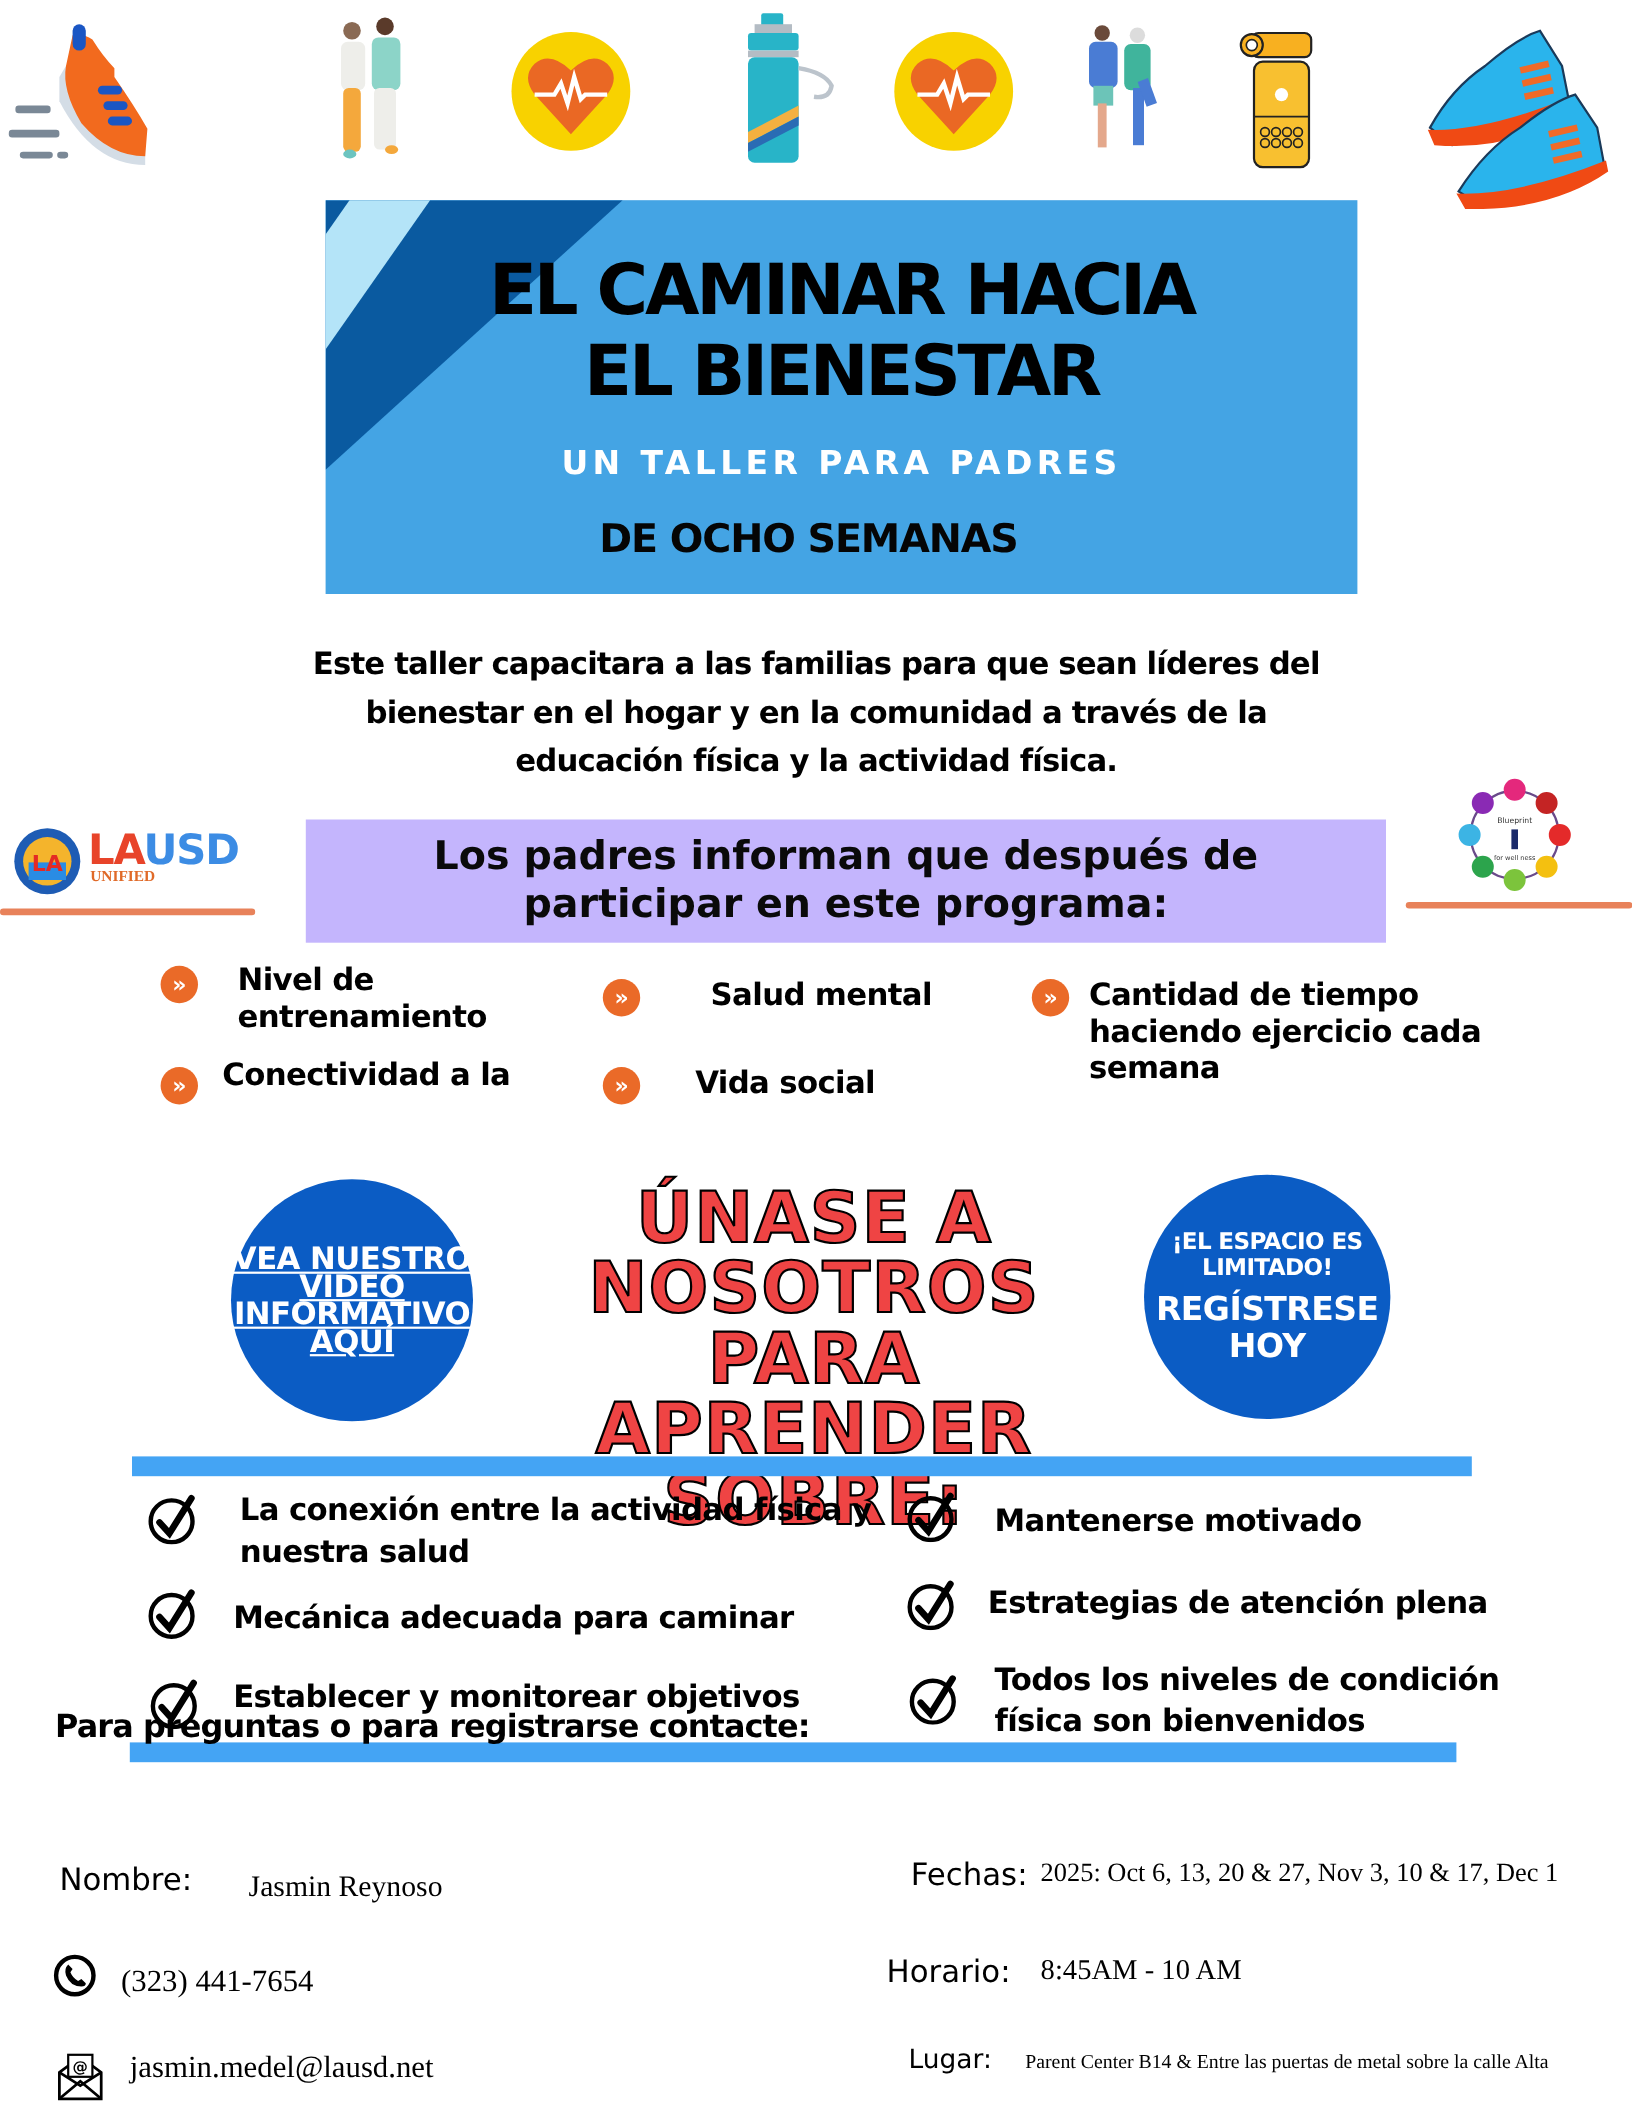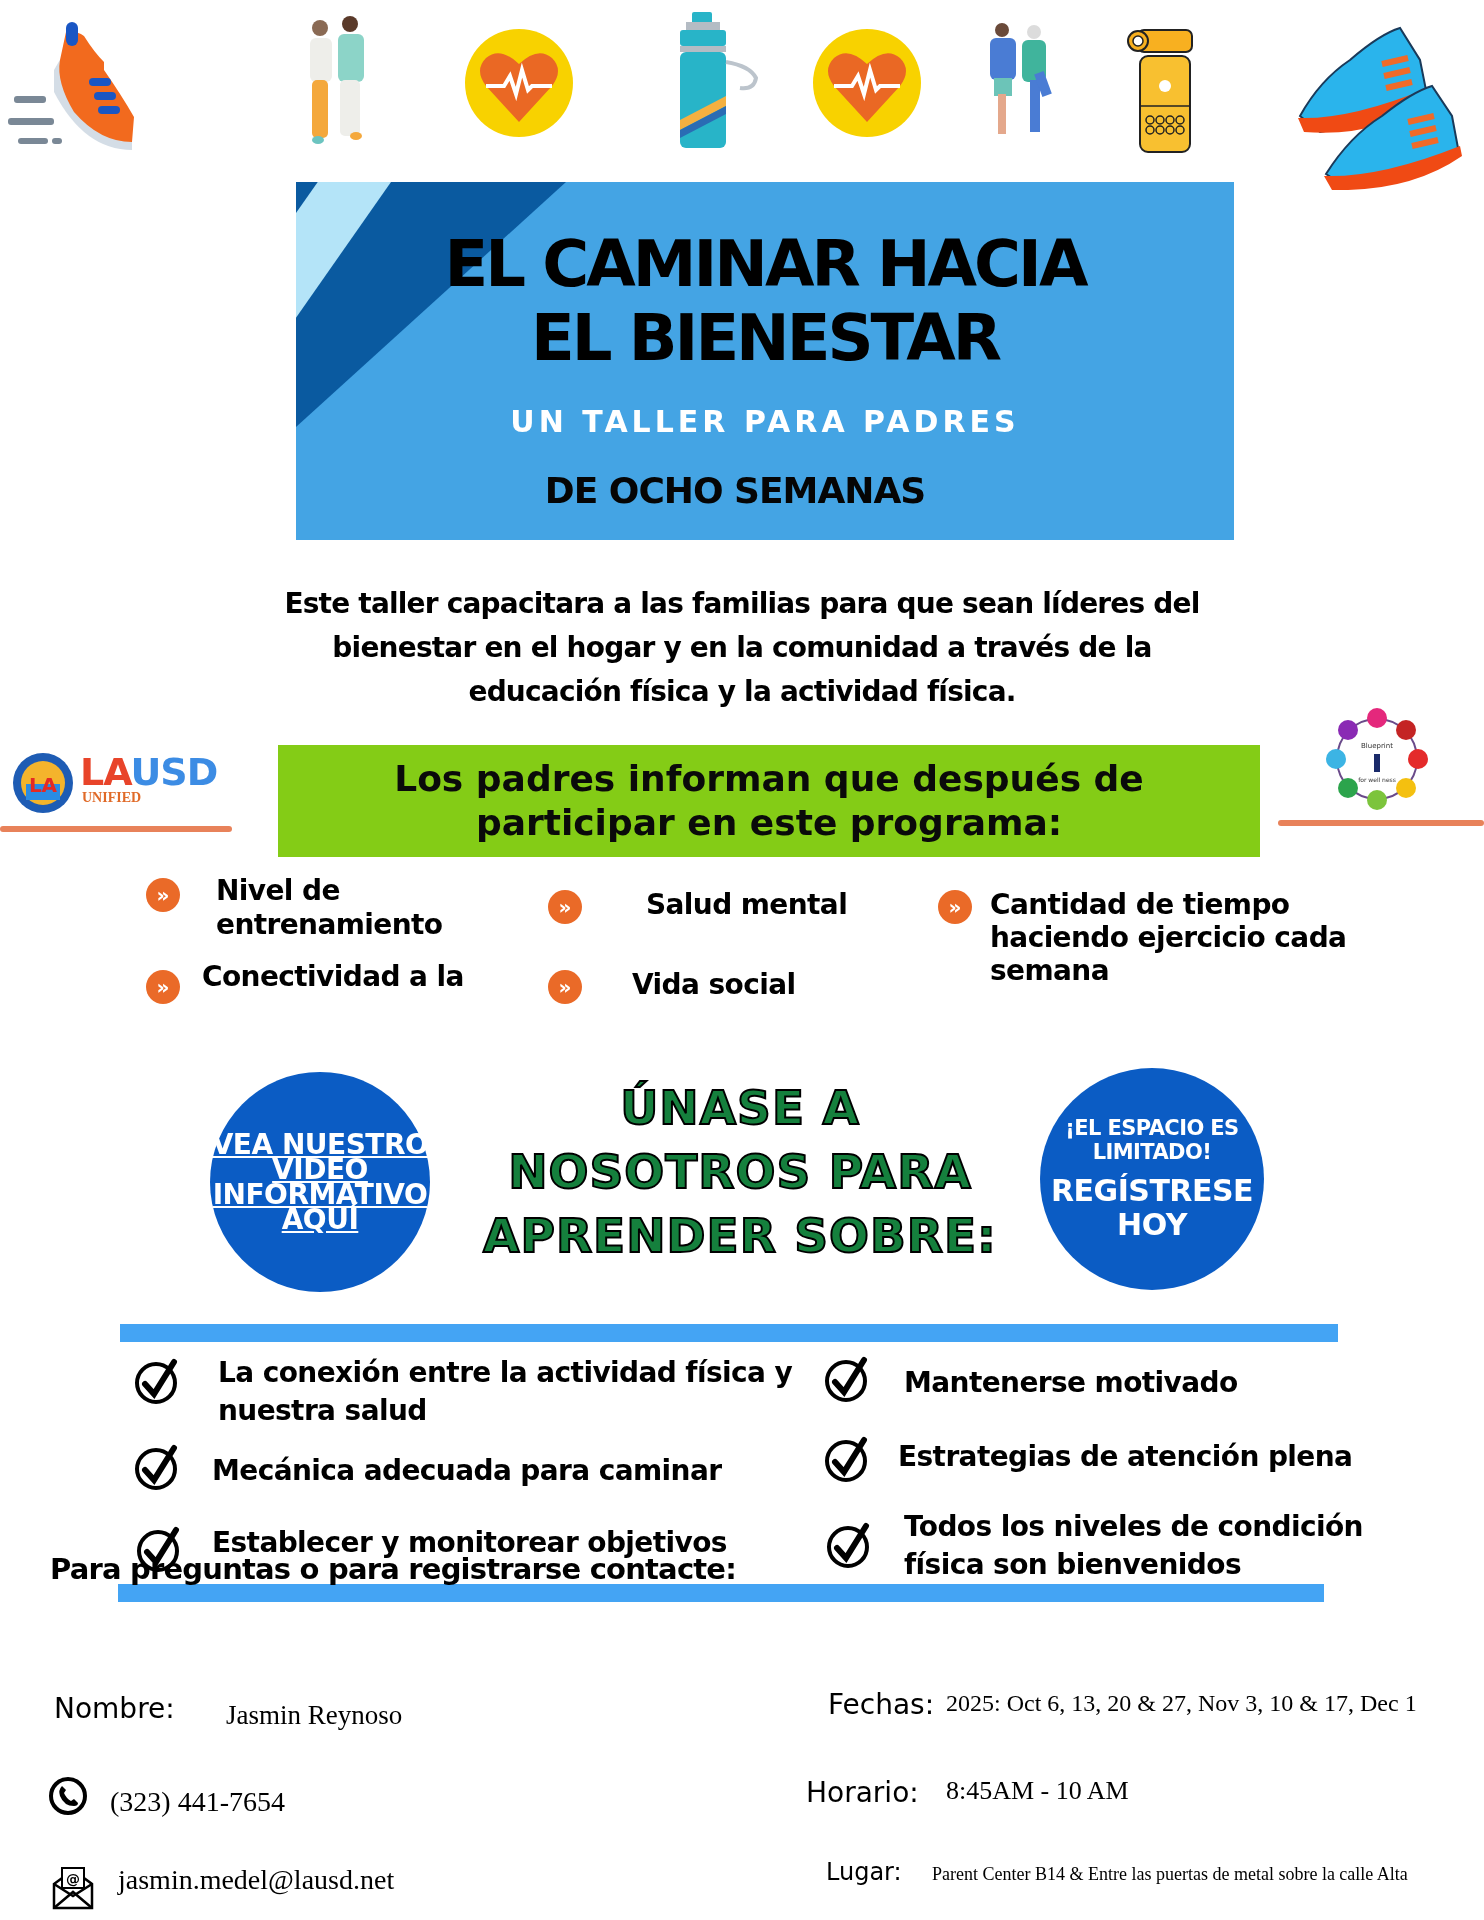--- a/index.html
+++ b/index.html
@@ -13,33 +13,33 @@
   
   .hero { position: absolute; left: 296px; top: 182px; width: 938px; height: 358px; background: #44a4e4; overflow: hidden; }
   .hero .stripe-dark { position: absolute; left: 0; top: 0; width: 0; height: 0; border-top: 245px solid #0a5aa0; border-right: 270px solid transparent; }
   .hero .stripe-light { position: absolute; left: -60px; top: 0; width: 1200px; height: 60px; background: #b4e4f8; transform-origin: left top; transform: translate(155px, 0) rotate(125deg); }
   .hero .title { position: absolute; left: 0; width: 100%; text-align: center; font-family: "DejaVu Sans", sans-serif; font-weight: 700; font-size: 64px; letter-spacing: -3px; line-height: 72px; color: #000000; }
   .hero .sub { position: absolute; left: 0; width: 100%; text-align: center; font-family: "DejaVu Sans", sans-serif; font-weight: 700; color: #fff; font-size: 30px; letter-spacing: 4px; }
   .hero .sub2 { position: absolute; left: 0; width: 100%; text-align: center; font-family: "DejaVu Sans", sans-serif; font-weight: 700; color: #050505; font-size: 36px; letter-spacing: -1px; }
 
   .intro { position: absolute; left: 240px; top: 582px; width: 1004px; text-align: center; font-family: "DejaVu Sans", sans-serif; font-weight: 700; font-size: 28px; line-height: 44px; letter-spacing: -0.8px; }
 
-  .report-box { position: absolute; left: 278px; top: 745px; width: 982px; height: 112px; background: #84cc16; text-align: center; font-family: "DejaVu Sans", sans-serif; font-weight: 700; font-size: 36px; line-height: 44px; padding-top: 12px; color: #0a0a0a; }
+  .report-box { position: absolute; left: 278px; top: 745px; width: 982px; height: 112px; background: #c4b5fd; text-align: center; font-family: "DejaVu Sans", sans-serif; font-weight: 700; font-size: 36px; line-height: 44px; padding-top: 12px; color: #0a0a0a; }
 
   .orange-line { position: absolute; height: 6px; background: #e8825a; border-radius: 3px; }
 
   .bullet { position: absolute; width: 34px; height: 34px; border-radius: 50%; background: #ea6a28; color: #fff; font-size: 20px; font-weight: 700; text-align: center; line-height: 34px; font-family: "DejaVu Sans", sans-serif; }
   .bullet-text { position: absolute; font-family: "DejaVu Sans", sans-serif; font-weight: 700; font-size: 28px; line-height: 34px; letter-spacing: -0.6px; }
 
   .circle { position: absolute; border-radius: 50%; background: #0b5cc4; color: #fff; text-align: center; font-family: "DejaVu Sans", sans-serif; font-weight: 700; display: flex; flex-direction: column; align-items: center; justify-content: center; }
   .circle.left span { display: block; font-size: 28px; line-height: 25px; text-decoration: underline; letter-spacing: -0.5px; }
   .circle.right .s1 { font-size: 21px; line-height: 24px; letter-spacing: -0.6px; }
   .circle.right .s2 { font-size: 30px; line-height: 34px; margin-top: 10px; letter-spacing: -0.5px; }
 
-  .join { position: absolute; left: 470px; top: 1076px; width: 540px; text-align: center; font-family: "DejaVu Sans", sans-serif; font-weight: 700; font-size: 47px; line-height: 64px; color: #15803d; -webkit-text-stroke: 2px #000; letter-spacing: 1px; }
+  .join { position: absolute; left: 470px; top: 1076px; width: 540px; text-align: center; font-family: "DejaVu Sans", sans-serif; font-weight: 700; font-size: 64px; line-height: 64px; color: #ef4444; -webkit-text-stroke: 2px #000; letter-spacing: 1px; }
 
   .blue-bar { position: absolute; height: 18px; background: #44a4f4; }
 
   .check { position: absolute; width: 46px; height: 46px; }
   .check-text { position: absolute; font-family: "DejaVu Sans", sans-serif; font-weight: 700; font-size: 28px; line-height: 38px; letter-spacing: -0.6px; }
 
   .contact-head { position: absolute; left: 50px; top: 1552px; font-family: "DejaVu Sans", sans-serif; font-weight: 700; font-size: 29px; letter-spacing: -0.8px; }
   .lbl { position: absolute; font-family: "DejaVu Sans", sans-serif; font-size: 28px; }
   .val { position: absolute; font-family: "Liberation Serif", serif; }
 </style>

